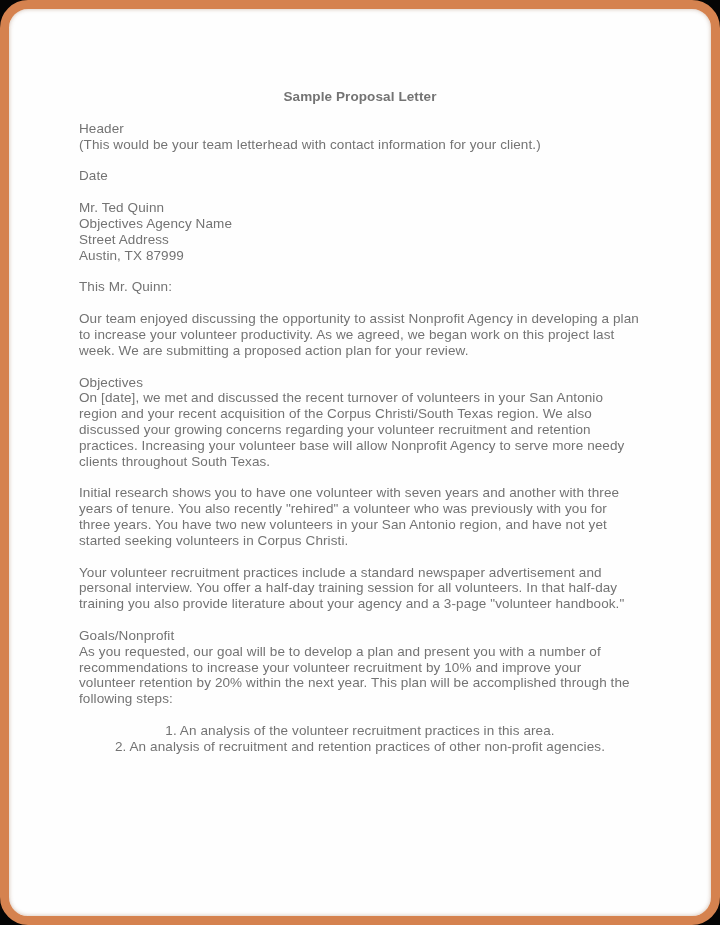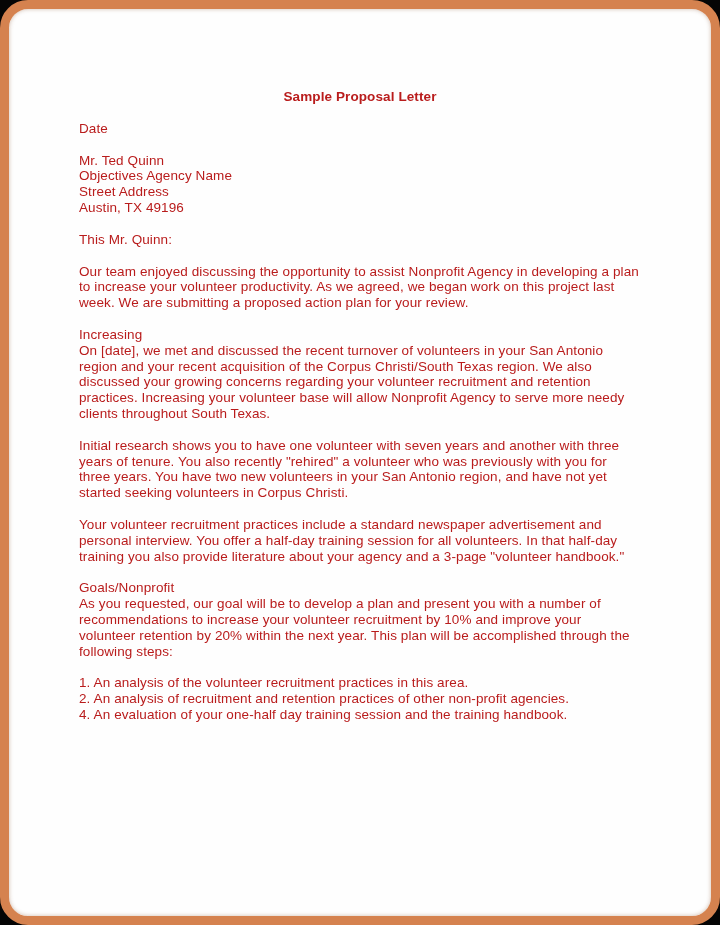--- a/index.html
+++ b/index.html
@@ -22,74 +22,78 @@
     border-radius: 28px;
     background: #fefefe;
     overflow: hidden;
     box-shadow: inset 0 0 4px rgba(120,60,20,0.35);
   }
   .page-content {
     box-sizing: border-box;
     width: 100%;
     height: 100%;
     padding: 80px 70px 0 70px;
-    color: #b91c1c;
+    color: #737373;
     font-size: 13.5px;
     line-height: 15.8px;
     letter-spacing: 0.1px;
   }
   .doc-title {
     text-align: center;
     font-weight: bold;
     margin: 0 0 16px 0;
   }
   .block {
     margin: 0 0 16px 0;
   }
   .block:last-child {
     margin-bottom: 0;
+    text-align: center;
   }
   .line { display: block; }
 </style>
 </head>
 <body>
 
 <div class="frame">
   <div class="page-content">
 
     <div class="doc-title">Sample Proposal Letter</div>
 
+    <div class="block">
+      <span class="line">Header</span>
+      <span class="line">(This would be your team letterhead with contact information for your client.)</span>
+    </div>
 
     <div class="block">Date</div>
 
     <div class="block">
       <span class="line">Mr. Ted Quinn</span>
       <span class="line">Objectives Agency Name</span>
       <span class="line">Street Address</span>
-      <span class="line">Austin, TX 49196</span>
+      <span class="line">Austin, TX 87999</span>
     </div>
 
     <div class="block">This Mr. Quinn:</div>
 
     <div class="block">Our team enjoyed discussing the opportunity to assist Nonprofit Agency in developing a plan to increase your volunteer productivity. As we agreed, we began work on this project last week. We are submitting a proposed action plan for your review.</div>
 
     <div class="block">
-      <span class="line">Increasing</span>
+      <span class="line">Objectives</span>
       <span>On [date], we met and discussed the recent turnover of volunteers in your San Antonio region and your recent acquisition of the Corpus Christi/South Texas region.  We also discussed your growing concerns regarding your volunteer recruitment and retention practices.  Increasing your volunteer base will allow Nonprofit Agency to serve more needy clients throughout South Texas.</span>
     </div>
 
     <div class="block">Initial research shows you to have one volunteer with seven years and another with three years of tenure. You also recently "rehired" a volunteer who was previously with you for three years. You have two new volunteers in your San Antonio region, and have not yet started seeking volunteers in Corpus Christi.</div>
 
     <div class="block">Your volunteer recruitment practices include a standard newspaper advertisement and personal interview. You offer a half-day training session for all volunteers. In that half-day training you also provide literature about your agency and a 3-page "volunteer handbook."</div>
 
     <div class="block">
       <span class="line">Goals/Nonprofit</span>
       <span>As you requested, our goal will be to develop a plan and present you with a number of recommendations to increase your volunteer recruitment by 10% and improve your volunteer retention by 20% within the next year. This plan will be accomplished through the following steps:</span>
     </div>
 
     <div class="block">
       <span class="line">1. An analysis of the volunteer recruitment practices in this area.</span>
       <span class="line">2. An analysis of recruitment and retention practices of other non-profit agencies.</span>
-      <span class="line">4. An evaluation of your one-half day training session and the training handbook.</span>
     </div>
 
   </div>
 </div>
 
 </body></html>

